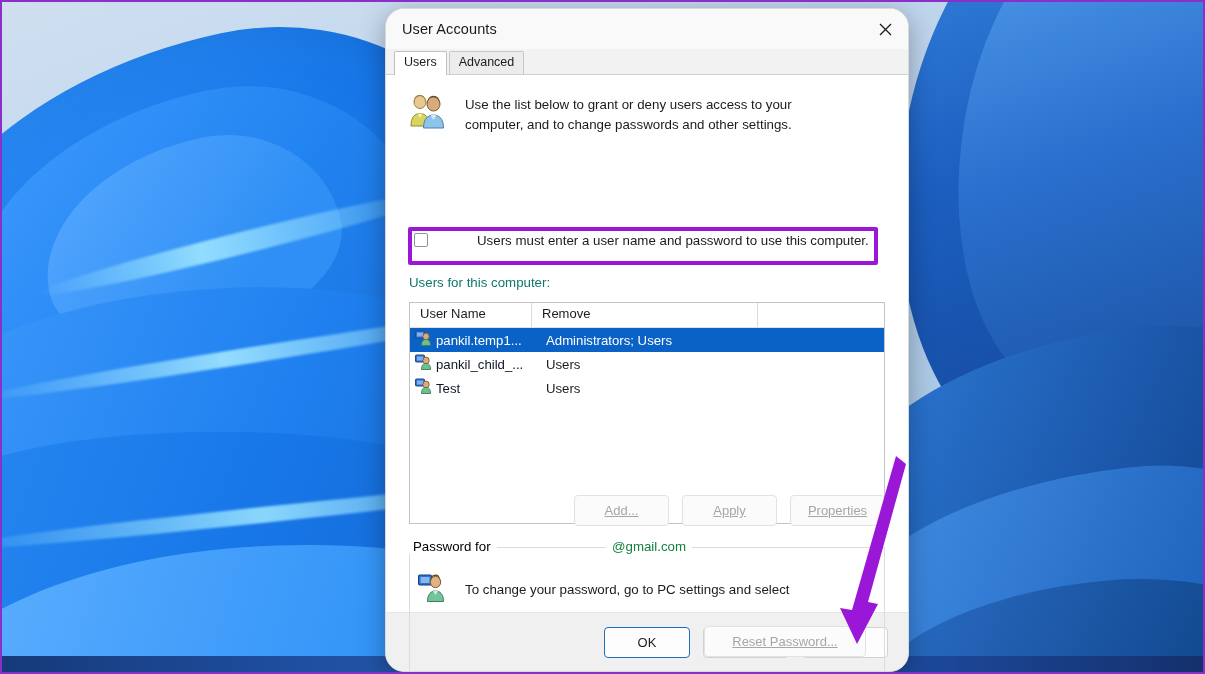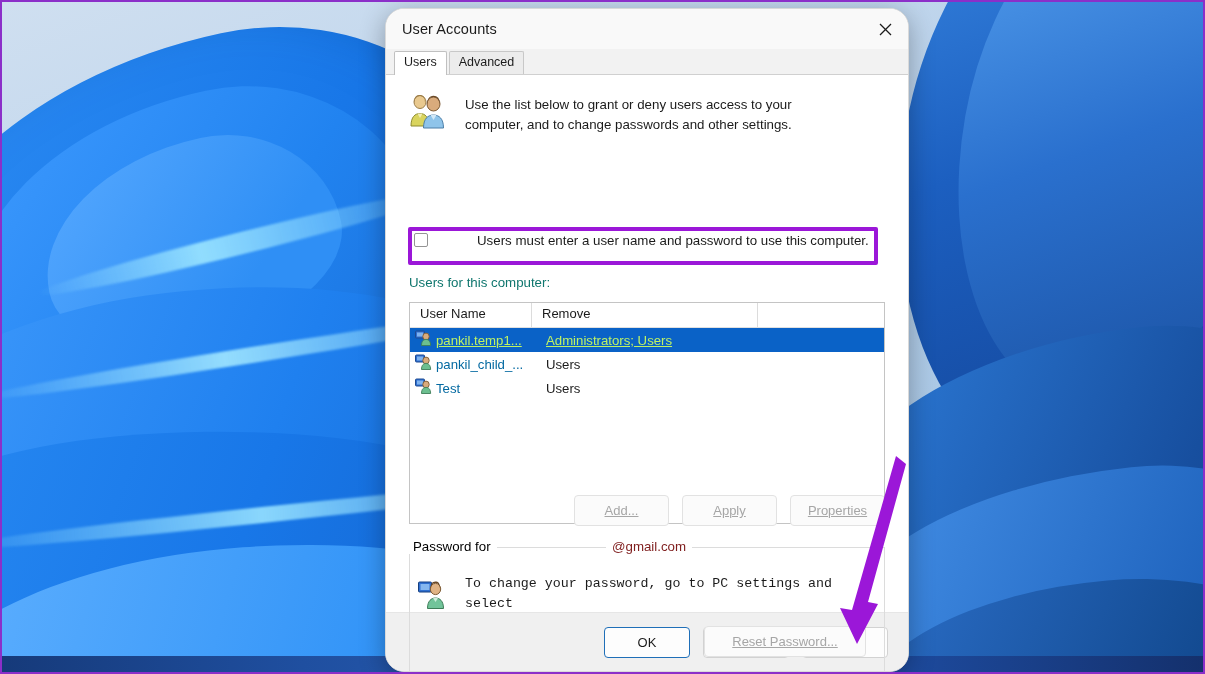--- a/index.html
+++ b/index.html
@@ -253,23 +253,23 @@
   .lv-th.c1 { width: 122px; }
   .lv-th.c2 { width: 226px; }
   .lv-th.c3 { width: 126px; border-right: none; }
   .lv-row {
     display: flex; align-items: center;
     height: 24px;
     padding-left: 5px;
   }
   .lv-row.selected { background: #0a62c7; }
   .lv-row.selected .lv-name,
-  .lv-row.selected .lv-group { color: #bef264; text-decoration: underline; }
+  .lv-row.selected .lv-group { color: #ffffff; }
   .lv-name {
-    font-size: 13.2px; color: #0369a1;
+    font-size: 13.2px; color: #0f172a;
     width: 110px; margin-left: 4px;
     white-space: nowrap; overflow: hidden;
   }
   .lv-group {
     font-size: 13.2px; color: #1b1b1b;
     white-space: nowrap;
   }
 
   .btn {
     font-size: 13px;
@@ -304,27 +304,26 @@
     left: 23px; top: 464px;
     background: #fff;
     padding: 0 6px 0 4px;
     font-size: 13.3px; color: #000000;
   }
   .gb-legend2 {
     position: absolute;
     left: 220px; top: 464px;
     background: #fff;
     padding: 0 6px;
-    font-size: 13.3px; color: #7f1d1d;
+    font-size: 13.3px; color: #15803d;
   }
   .pw-row {
     position: absolute; left: 32px; top: 497px;
-    display: flex; align-items: flex-end;
+    display: flex; align-items: center;
     width: 440px;
-    font-family: Liberation Mono, monospace;
   }
   .pw-text {
     font-size: 13.3px; color: #1b1b1b;
     line-height: 20px; margin-left: 17px; margin-top: 2px;
   }
   .reset-btn {
     position: absolute; left: 700px; top: 551px;
     width: 162px; height: 31px;
   }
 

